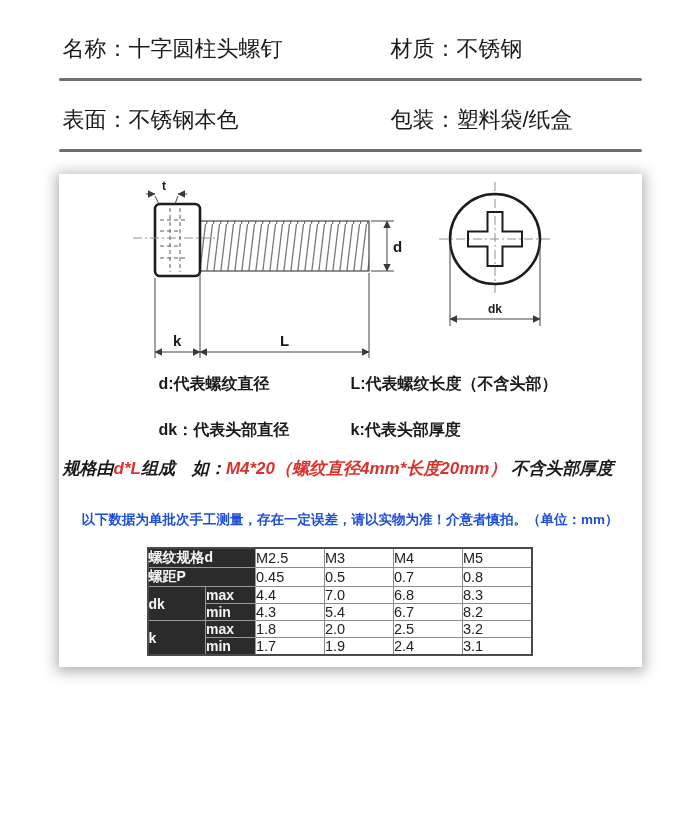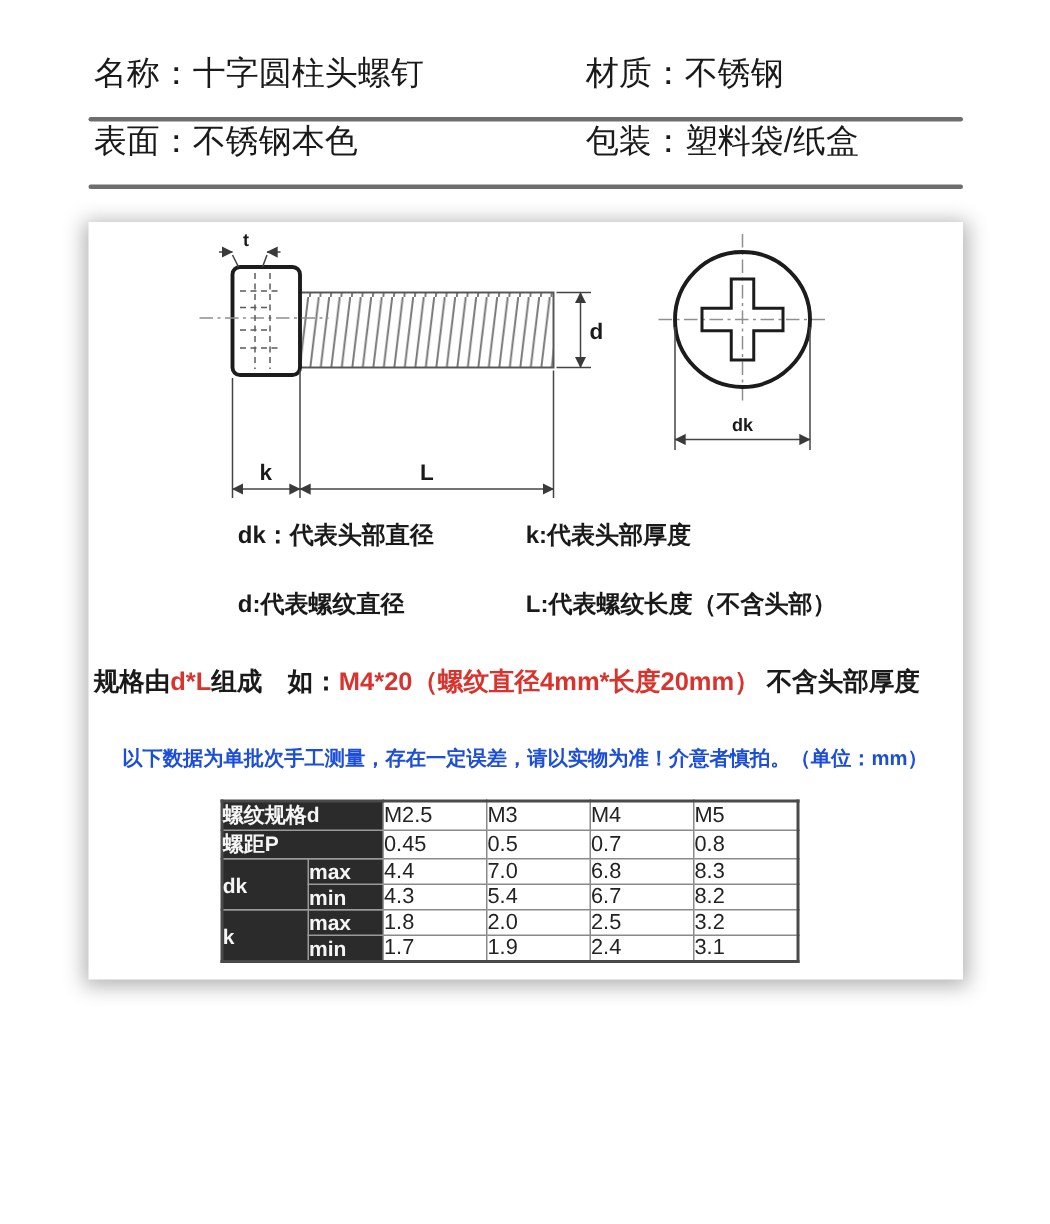--- a/index.html
+++ b/index.html
@@ -9,39 +9,39 @@
     background:#ffffff; color:#1a1a1a;
     font-family:"Liberation Sans","DejaVu Sans",sans-serif;
   }
   
   .header { text-align:center; padding-top:40px; }
   .title { margin:0; font-size:54px; font-weight:900; letter-spacing:3px; line-height:1.05; color:#000; }
   .subtitle { margin-top:6px; font-size:11px; font-weight:bold; letter-spacing:7px; color:#cbcbcb; }
   
   .attrs { width:583px; margin:34px auto 0; }
   .attr-row { display:flex; font-size:22px; line-height:26px; padding:2px 0 16px 4px; }
-  .attr-row.second { padding-top:0; }
+  .attr-row.second { padding-top:26px; }
   .attr-left { width:328px; }
   .divider { height:3px; background:#6e6e6e; border-radius:2px; }
   
   .panel {
     width:583px; margin:22px auto 0; background:#fff;
     box-shadow:0 2px 13px 3px rgba(0,0,0,0.30);
     padding-bottom:11px;
   }
   .diagram { display:block; width:583px; height:185px; }
   .dim-label { font-size:15px; font-weight:bold; fill:#1a1a1a; }
   .dim-label.small { font-size:12px; }
   
   .legend { margin-top:14px; font-size:16px; font-weight:bold; }
   .legend-row { display:flex; padding-left:100px; line-height:22px; margin-bottom:24px; }
   .legend-row:last-child { margin-bottom:0; }
   .legend-c1 { width:192px; }
   
-  .spec-line { margin-top:28px; padding-left:4px; font-size:17px; font-weight:bold; line-height:24px; white-space:nowrap; }
+  .spec-line { margin-top:16px; padding-left:4px; font-size:17px; font-weight:bold; line-height:24px; white-space:nowrap;font-style:italic; }
   .spec-line .red { color:#d9332e; }
   
   .warning { margin-top:29px; text-align:center; font-size:13.5px; font-weight:bold; line-height:20px; color:#1d4ed8; }
   
   .spec-table { margin:17px 0 0 88px; border-collapse:collapse; table-layout:fixed; width:384px;
                 border:2px solid #4a4a4a; }
   .spec-table td { border:1px solid #8a8a8a; vertical-align:middle;
                    height:17px; padding:0; font-size:14.5px; color:#222; background:#fff; }
   .spec-table td.dark { background:#2b2b2b; color:#f5f5f5; font-weight:bold; font-size:14px; border-color:#9a9a9a; }
 </style>
@@ -125,26 +125,26 @@
           <line x1="391" y1="70" x2="391" y2="152"></line>
           <line x1="481" y1="70" x2="481" y2="152"></line>
           <line x1="391" y1="145" x2="481" y2="145" marker-start="url(#ar)" marker-end="url(#ar)"></line>
         </g>
         <text x="429" y="139" class="dim-label small">dk</text>
       </g>
     </svg>
 
     <div class="legend">
       <div class="legend-row">
+        <span class="legend-c1">d:代表螺纹直径</span>
+        <span class="legend-c2">L:代表螺纹长度（不含头部）</span>
+      </div>
+      <div class="legend-row">
         <span class="legend-c1">dk：代表头部直径</span>
         <span class="legend-c2">k:代表头部厚度</span>
-      </div>
-      <div class="legend-row">
-        <span class="legend-c1">d:代表螺纹直径</span>
-        <span class="legend-c2">L:代表螺纹长度（不含头部）</span>
       </div>
     </div>
 
     <div class="spec-line">
       <span>规格由</span><span class="red">d*L</span><span>组成　如：</span><span class="red">M4*20（螺纹直径4mm*长度20mm）</span><span> 不含头部厚度</span>
     </div>
 
     <div class="warning">以下数据为单批次手工测量，存在一定误差，请以实物为准！介意者慎拍。（单位：mm）</div>
 
     <table class="spec-table">

